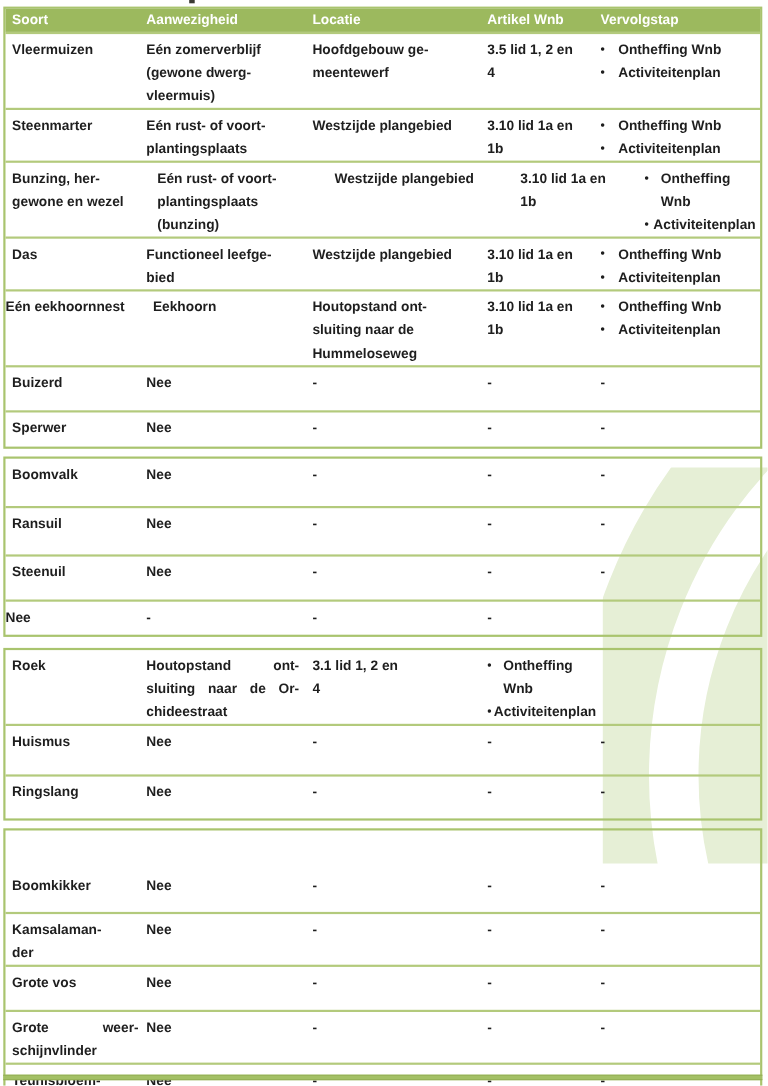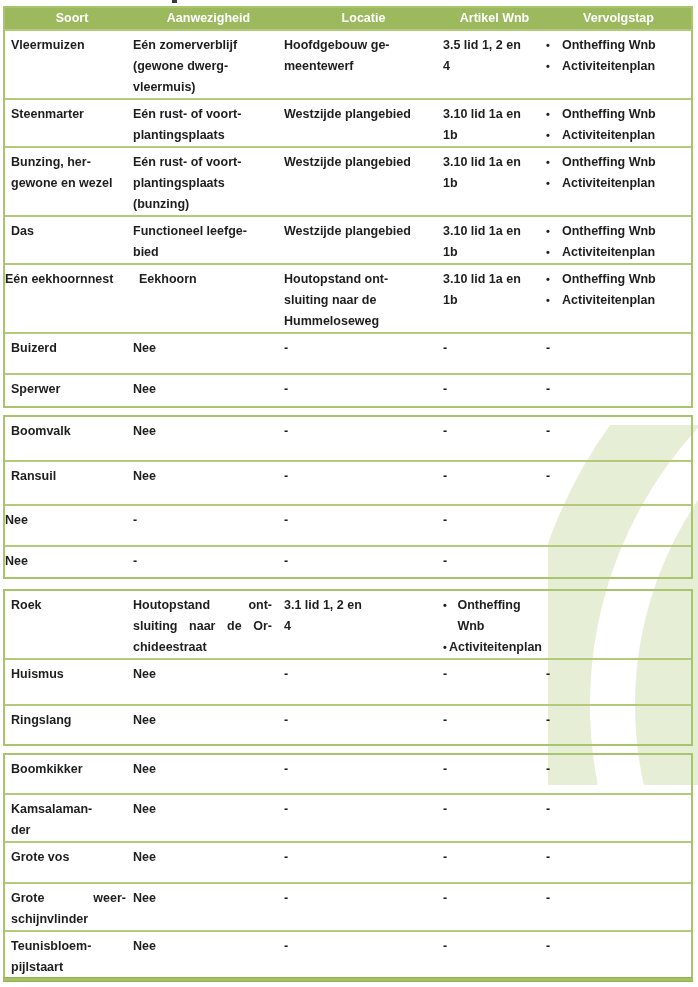--- a/index.html
+++ b/index.html
@@ -17,21 +17,20 @@
   .sec-b { margin-top:7px; }
   .sec-c { margin-top:10px; }
   .sec-d { margin-top:7px; }
   .hdr-row, .row {
     display:grid;
     grid-template-columns:128px 151px 159px 103px auto;
   }
   .hdr-row {
     background:#9cb95e; color:#ffffff; height:21px; line-height:21px;
     font-size:12.5px;
-    text-align:center;
   }
   .hdr-cell { overflow:hidden; white-space:nowrap; }
   .hdr-cell.c1 { padding-left:6px; }
   .row { border-top:2px solid #b3ca7c; padding-top:4px; font-size:12.5px; line-height:21px; }
   .section .row:first-child { border-top:none; }
   .sec-a .row:first-child { border-top:2px solid #b3ca7c; } 
   .cell { overflow:hidden; }
   .cell.c1 { padding-left:6px; padding-right:7px; }
   .cell.c2 { padding-right:13px; }
   .cell.c3 { padding-right:12px; }
@@ -113,21 +112,21 @@
               <div class="bullet-line">
                 <span class="bullet">•</span>
                 <span>Ontheffing Wnb</span>
               </div>
               <div class="bullet-line">
                 <span class="bullet">•</span>
                 <span>Activiteitenplan</span>
               </div>
             </div>
           </div>
-          <div class="row" style="min-height: 62px;">
+          <div class="row" style="min-height: 62px; gap: 10px;">
             <div class="cell c1">
               <div class="line">Bunzing, her-</div>
               <div class="line">gewone en wezel</div>
             </div>
             <div class="cell c2">
               <div class="line">Eén rust- of voort-</div>
               <div class="line">plantingsplaats</div>
               <div class="line">(bunzing)</div>
             </div>
             <div class="cell c3">
@@ -268,20 +267,23 @@
               <div class="line">-</div>
             </div>
             <div class="cell c4">
               <div class="line">-</div>
             </div>
             <div class="cell c5">
               <div class="line">-</div>
             </div>
           </div>
           <div class="row" style="min-height: 41px;">
+            <div class="cell c1">
+              <div class="line">Steenuil</div>
+            </div>
             <div class="cell c2">
               <div class="line">Nee</div>
             </div>
             <div class="cell c3">
               <div class="line">-</div>
             </div>
             <div class="cell c4">
               <div class="line">-</div>
             </div>
             <div class="cell c5">
@@ -371,21 +373,21 @@
             </div>
             <div class="cell c5">
               <div class="line">-</div>
             </div>
           </div>
         </div>
     </div>
 
     <div class="section sec-d">
       <div>
-          <div class="row" style="min-height: 38px;">
+          <div class="row" style="min-height: 38px; margin-top: 36px;">
             <div class="cell c1">
               <div class="line">Boomkikker</div>
             </div>
             <div class="cell c2">
               <div class="line">Nee</div>
             </div>
             <div class="cell c3">
               <div class="line">-</div>
             </div>
             <div class="cell c4">

